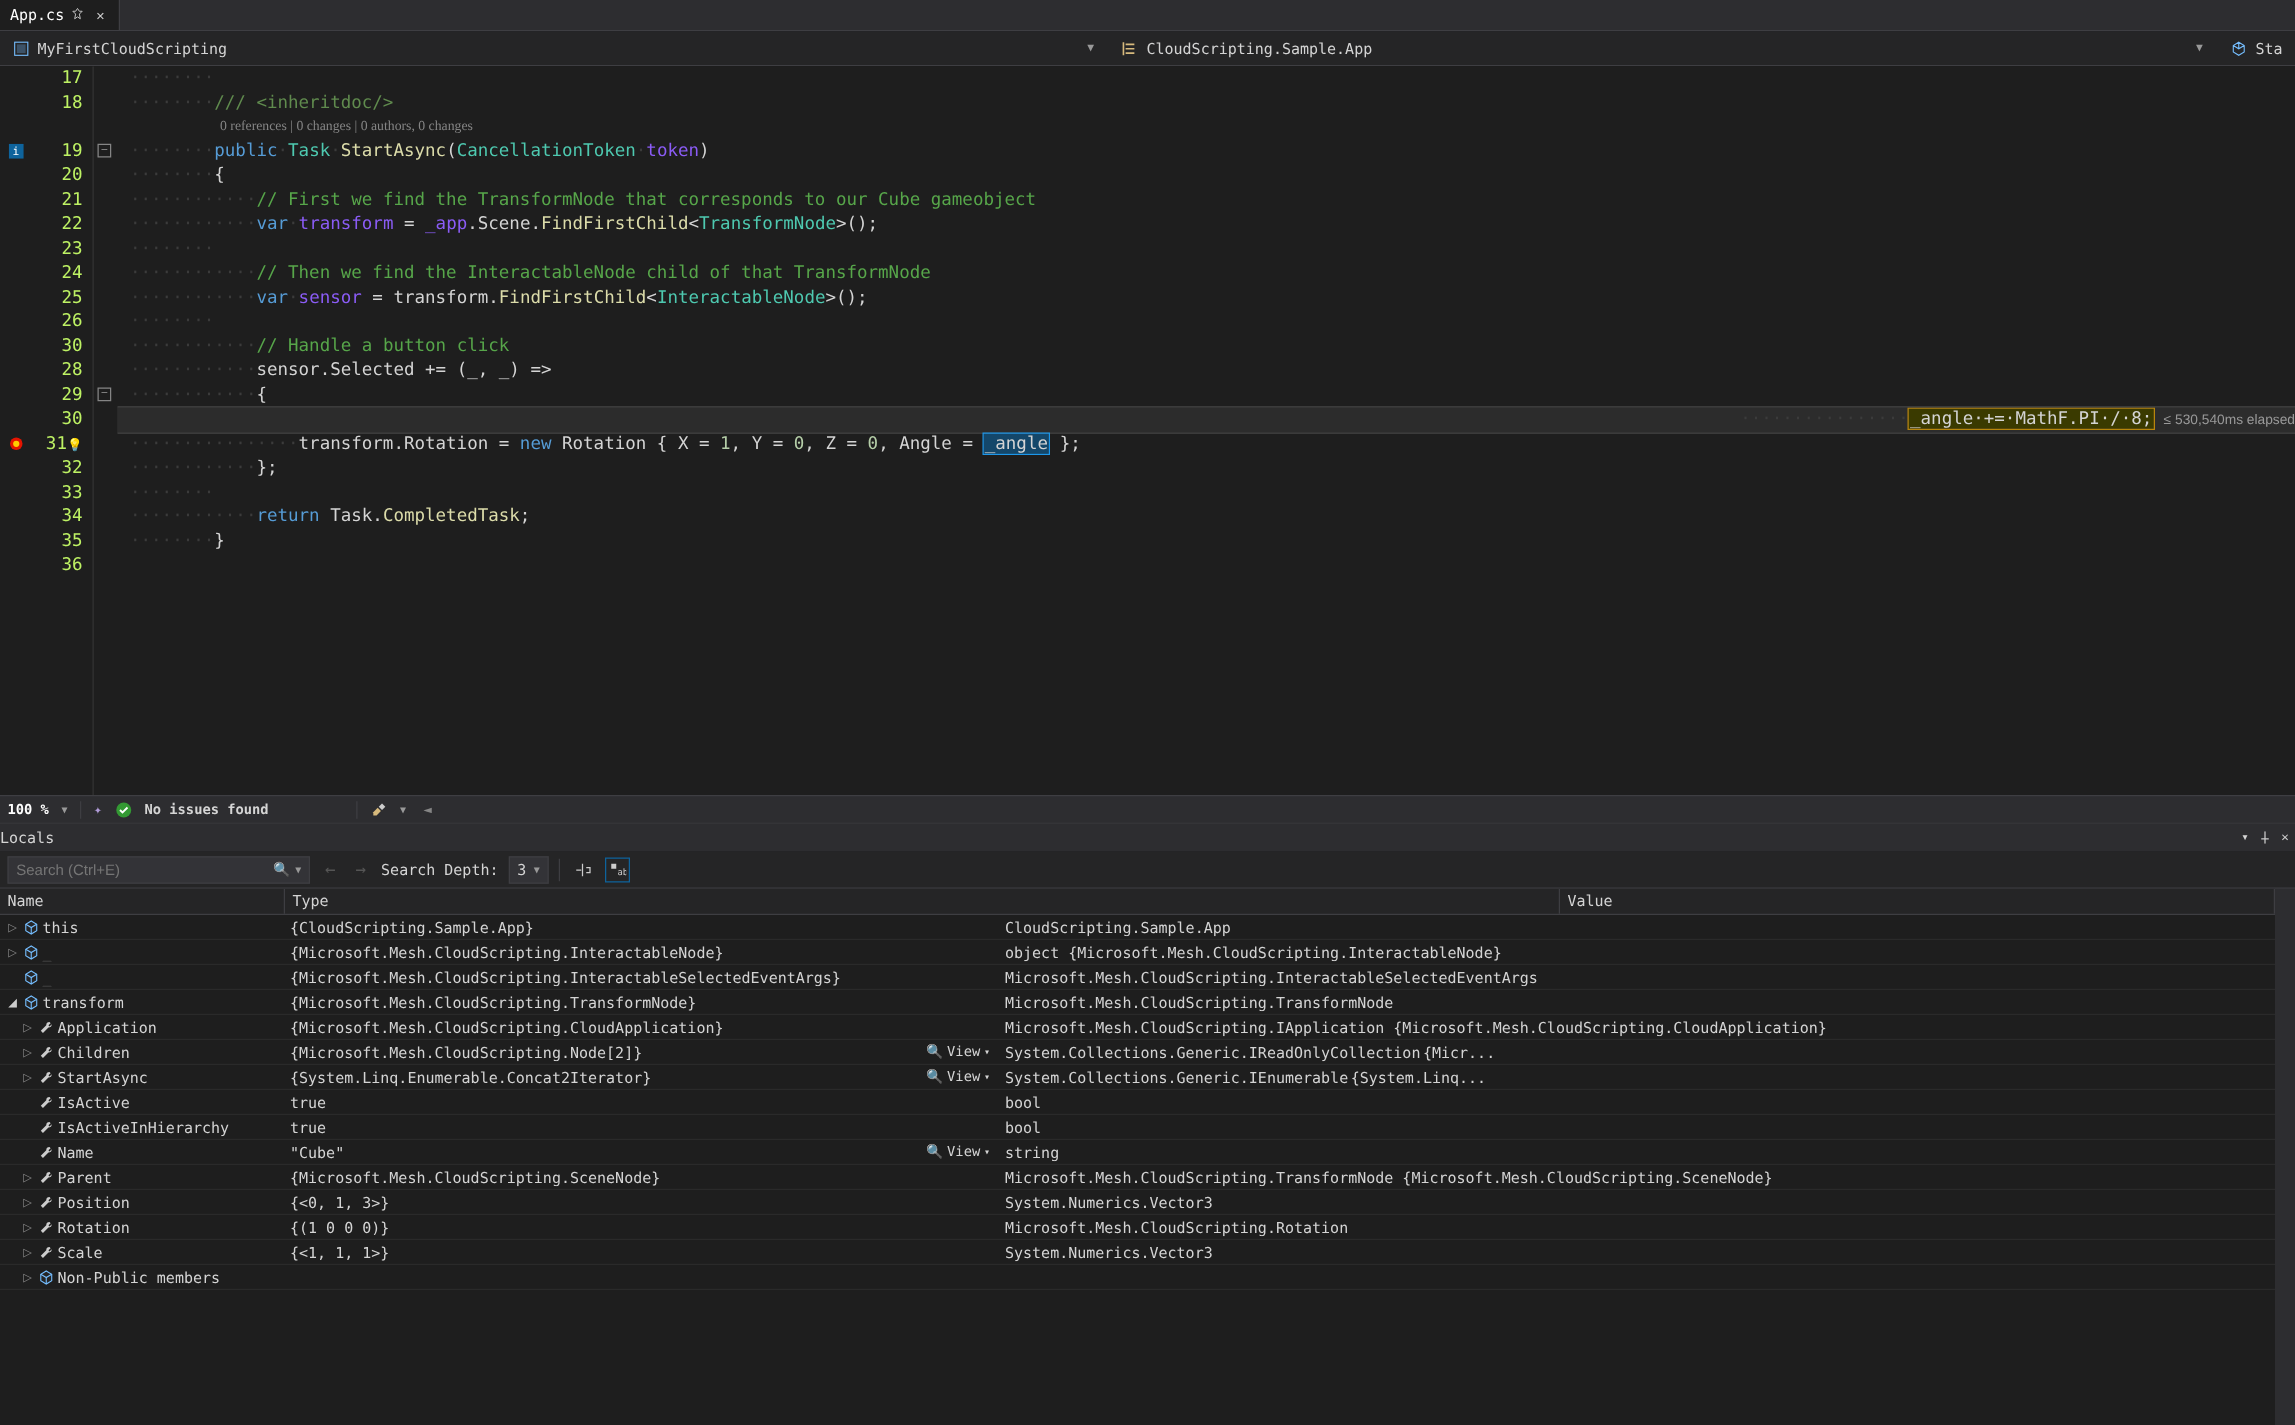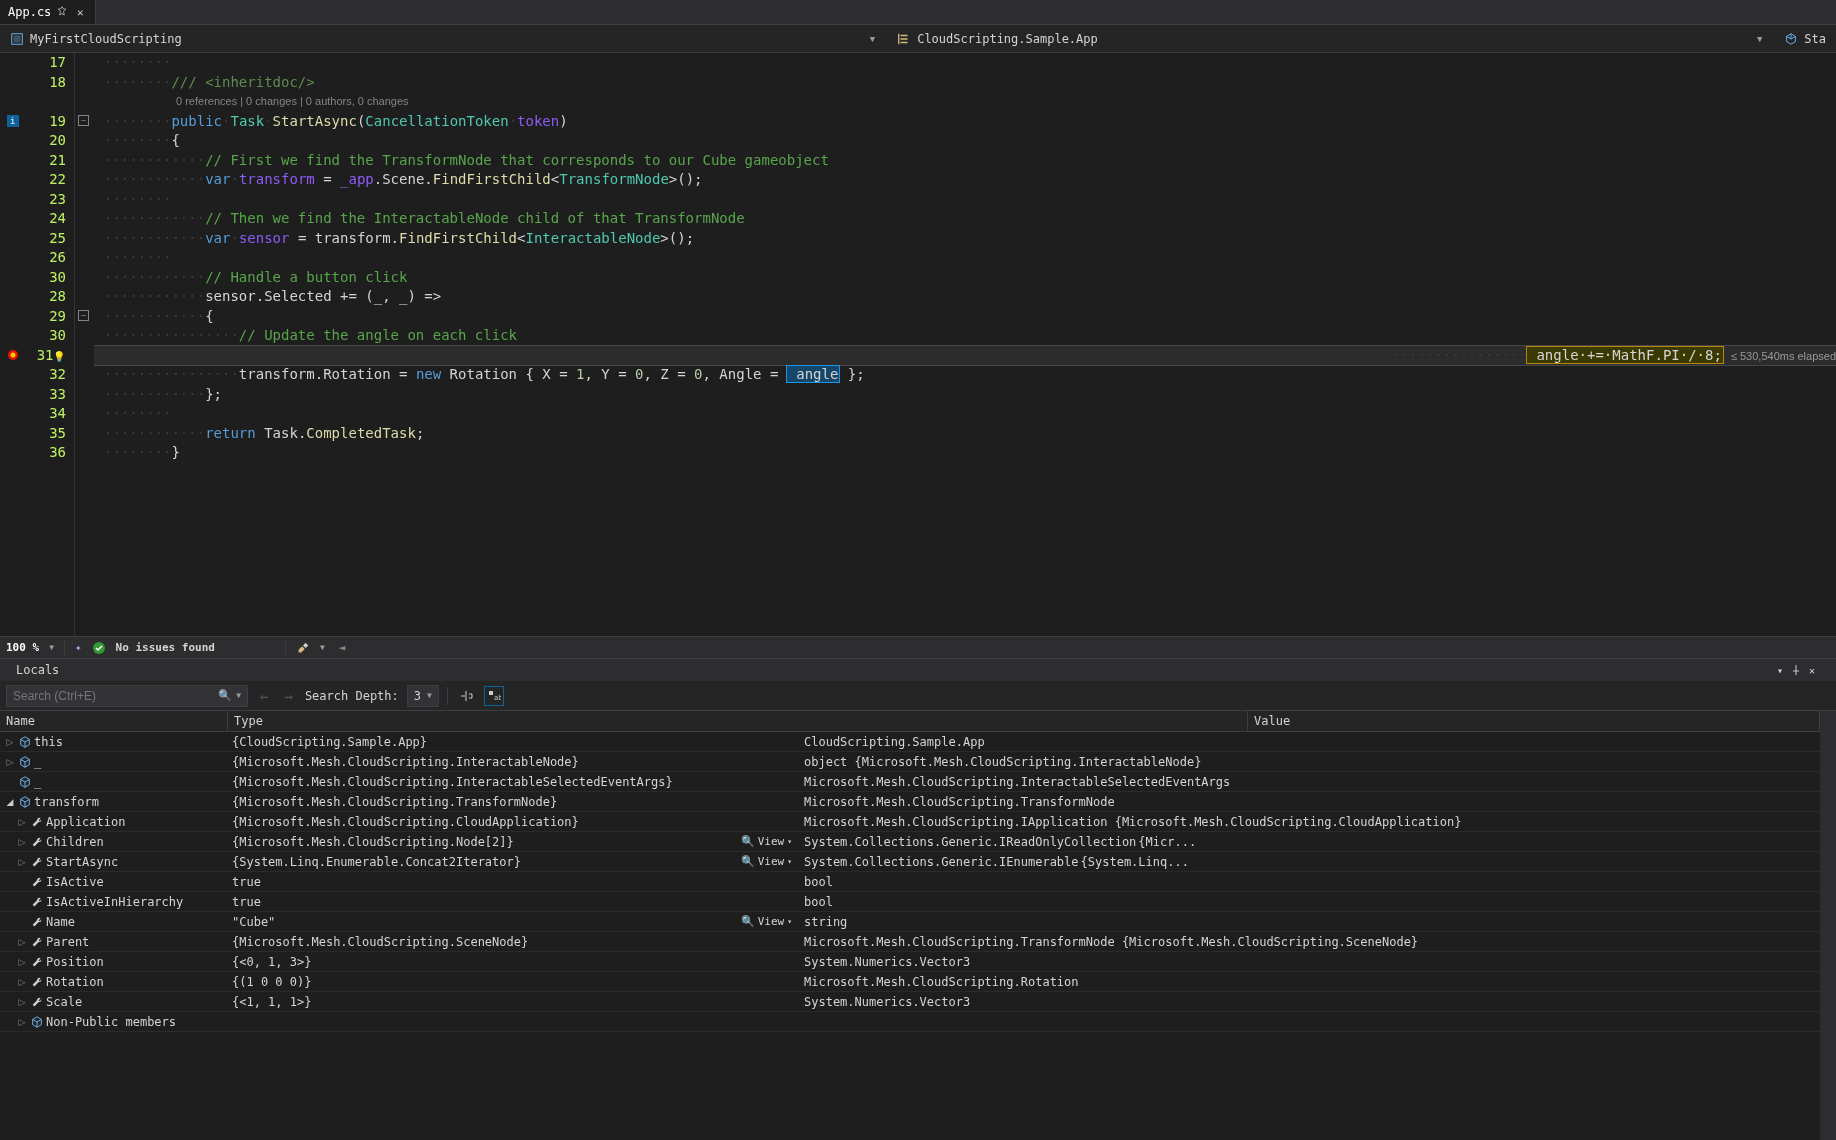--- a/index.html
+++ b/index.html
@@ -43,37 +43,37 @@
 .ws-dots { color: #3b3b3b; }
 .tok-kw { color: #569cd6; }
 .tok-type { color: #4ec9b0; }
 .tok-method { color: #dcdcaa; }
 .tok-param { color: #8b5cf6; }
 .tok-comment { color: #57a64a; }
 .tok-xmlcomment { color: #608b4e; }
 .tok-num { color: #b5cea8; }
 .tok-prop { color: #dcdcaa; }
 .tok-punct { color: #d4d4d4; }
-.codelens { font-size: 11px; color: #858585; font-family: Liberation Sans, sans-serif; }
+.codelens { font-size: 11px; color: #858585; font-family: Liberation Serif, serif; }
 .highlight-stmt { background: #3a3a00; outline: 1px solid #b8860b; padding: 0 1px; }
 .highlight-ref { background: rgba(14,99,156,0.6); outline: 1px solid #1c97ea; padding: 0 1px; }
 .timing { color: #999; font-size: 11px; font-family: 'Segoe UI', sans-serif; margin-left: 8px; }
 
 
 .editor-status { display: flex; align-items: center; height: 22px; background: #2d2d30; border-top: 1px solid #3e3e42; padding: 0 6px; gap: 10px; font-size: 11px; font-weight: bold; }
 .editor-status .zoom { color: #fff; }
 .editor-status .check { color: #339933; }
 .editor-status .issues { color: #d4d4d4; }
 .editor-status .sep { width: 1px; height: 14px; background: #3e3e42; }
 .editor-status .arrow-h { color: #858585; cursor: pointer; padding: 0 4px; }
 .brush-icon { width: 14px; height: 14px; }
 
 
 .panel-locals { height: 482px; display: flex; flex-direction: column; background: #252526; border-top: 1px solid #3e3e42; }
-.panel-header { display: flex; align-items: center; height: 22px; background: #2d2d30; padding: 0 16px; font-size: 12px; }
+.panel-header { display: flex; align-items: center; height: 22px; background: #2d2d30; padding: 0 0; font-size: 12px; }
 .panel-header .title { flex: 1; }
 .panel-header .btn { width: 16px; height: 16px; display: inline-flex; align-items: center; justify-content: center; cursor: pointer; color: #d4d4d4; font-size: 10px; }
 .panel-toolbar { display: flex; align-items: center; height: 30px; background: #252526; padding: 0 6px; gap: 8px; font-size: 12px; border-bottom: 1px solid #3e3e42; }
 .search-box { display: flex; align-items: center; background: #333337; border: 1px solid #3e3e42; height: 22px; width: 242px; padding: 0 6px; }
 .search-box input { flex: 1; background: transparent; border: none; outline: none; color: #d4d4d4; font-size: 12px; }
 .search-box .sicon { color: #d4d4d4; font-size: 11px; }
 .nav-arrow { color: #555; cursor: default; font-size: 14px; padding: 0 4px; }
 .depth-box { display: flex; align-items: center; background: #333337; border: 1px solid #3e3e42; height: 22px; padding: 0 6px; gap: 6px; }
 .vsep { width: 1px; height: 18px; background: #3e3e42; }
 .tb-icon { width: 20px; height: 20px; display: inline-flex; align-items: center; justify-content: center; cursor: pointer; border: 1px solid transparent; }
@@ -208,21 +208,20 @@
     <div class="code-line"><span class="ws-dots">········</span><span class="tok-punct">{</span></div>
     <div class="code-line"><span class="ws-dots">············</span><span class="tok-comment">// First we find the TransformNode that corresponds to our Cube gameobject</span></div>
     <div class="code-line"><span class="ws-dots">············</span><span class="tok-kw">var</span><span class="ws-dots">·</span><span class="tok-param">transform</span><span class="tok-punct"> = </span><span class="tok-param">_app</span><span class="tok-punct">.Scene.</span><span class="tok-method">FindFirstChild</span><span class="tok-punct">&lt;</span><span class="tok-type">TransformNode</span><span class="tok-punct">&gt;();</span></div>
     <div class="code-line"><span class="ws-dots">········</span></div>
     <div class="code-line"><span class="ws-dots">············</span><span class="tok-comment">// Then we find the InteractableNode child of that TransformNode</span></div>
     <div class="code-line"><span class="ws-dots">············</span><span class="tok-kw">var</span><span class="ws-dots">·</span><span class="tok-param">sensor</span><span class="tok-punct"> = transform.</span><span class="tok-method">FindFirstChild</span><span class="tok-punct">&lt;</span><span class="tok-type">InteractableNode</span><span class="tok-punct">&gt;();</span></div>
     <div class="code-line"><span class="ws-dots">········</span></div>
     <div class="code-line"><span class="ws-dots">············</span><span class="tok-comment">// Handle a button click</span></div>
     <div class="code-line"><span class="ws-dots">············</span><span class="tok-punct">sensor.Selected += (_, _) =&gt;</span></div>
     <div class="code-line"><span class="ws-dots">············</span><span class="tok-punct">{</span></div>
-    <div class="code-line"><span class="ws-dots">················</span><span class="tok-comment">// Update the angle on each click</span></div>
     <div class="code-line current"><span class="ws-dots">················</span><span class="highlight-stmt">_angle·+=·MathF.PI·/·8;</span><span class="timing">≤ 530,540ms elapsed</span></div>
     <div class="code-line"><span class="ws-dots">················</span><span class="tok-punct">transform.Rotation = </span><span class="tok-kw">new</span><span class="tok-punct"> Rotation { X = </span><span class="tok-num">1</span><span class="tok-punct">, Y = </span><span class="tok-num">0</span><span class="tok-punct">, Z = </span><span class="tok-num">0</span><span class="tok-punct">, Angle = </span><span class="highlight-ref">_angle</span><span class="tok-punct"> };</span></div>
     <div class="code-line"><span class="ws-dots">············</span><span class="tok-punct">};</span></div>
     <div class="code-line"><span class="ws-dots">········</span></div>
     <div class="code-line"><span class="ws-dots">············</span><span class="tok-kw">return</span><span class="tok-punct"> Task.</span><span class="tok-prop">CompletedTask</span><span class="tok-punct">;</span></div>
     <div class="code-line"><span class="ws-dots">········</span><span class="tok-punct">}</span></div>
   </div>
 </div>
 
 <div class="editor-status">

